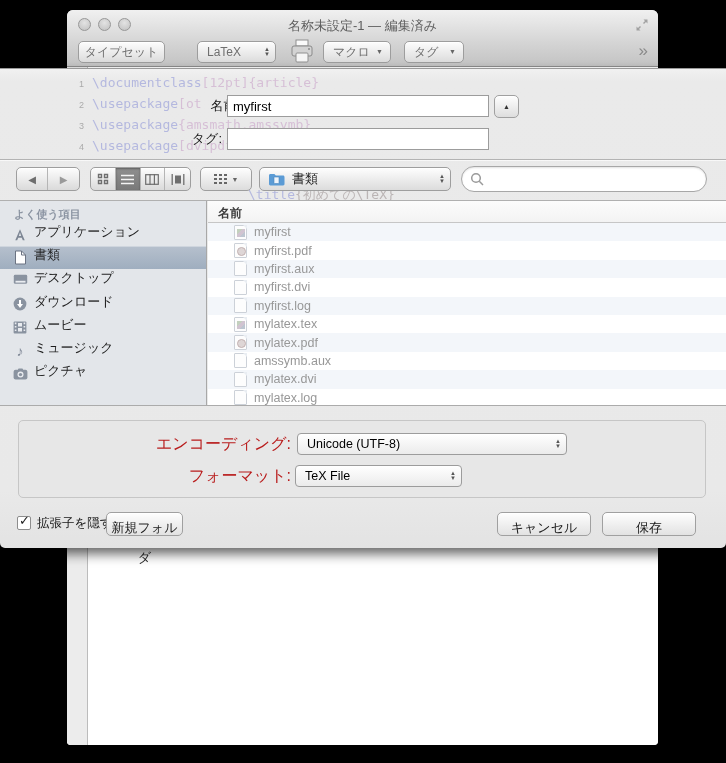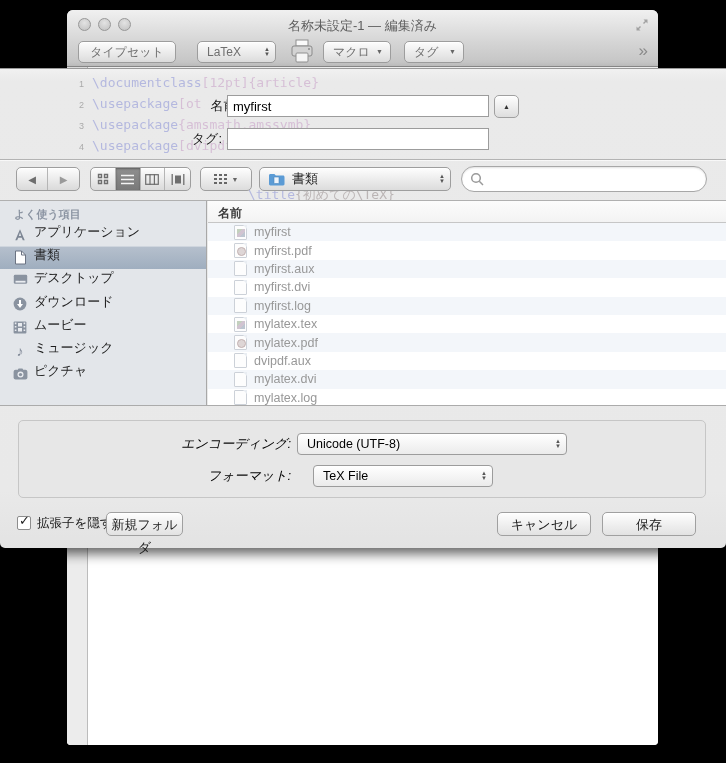--- a/index.html
+++ b/index.html
@@ -109,36 +109,36 @@
   .ficon::before { content:""; position:absolute; right:-1px; top:-1px;
     border-style:solid; border-width:0 4px 4px 0; border-color:transparent #e9edf2 transparent transparent; }
   .ficon.tex::after { content:""; position:absolute; left:2px; top:3px; width:8px; height:8px;
     background:linear-gradient(135deg,#b9c9b3 0 35%,#c9bac9 35% 65%,#b3bcc9 65%); opacity:.85; }
   .ficon.pdf::after { content:""; position:absolute; left:2px; top:3px; width:7px; height:7px;
     border-radius:50%; background:#ded6d6; border:1px solid #c3b2b2; }
 
   
   .optbox { position:absolute; left:18px; top:351px; width:688px; height:78px;
     border:1px solid #c6c6c6; border-radius:5px; background:#e7e7e7; }
-  .opt-label { position:absolute; font-size:13px; color:#000000; text-align:right;
-    line-height:22px; left:0; width:272px;font-style:italic; }
+  .opt-label { position:absolute; font-size:16px; color:#b91c1c; text-align:right;
+    line-height:22px; left:0; width:272px; }
   .optpopup { position:absolute; height:22px; border:1px solid #9c9c9c; border-radius:4px;
     background:linear-gradient(#fff,#ebebeb); box-shadow:inset 0 1px 0 #fff;
     font-size:12.5px; color:#000; line-height:20px; padding-left:9px; }
 
   
   .checkbox { position:absolute; left:17px; top:447px; width:14px; height:14px;
     border:1px solid #8d8d8d; border-radius:2px; background:#fff; }
   .checkbox span { position:absolute; left:1px; top:-4px; font-size:13px; color:#1c1c1c;
     font-weight:bold; }
   .cb-label { position:absolute; left:37px; top:446px; font-size:12.5px; color:#161616; }
   .pushbtn { position:absolute; top:443px; height:24px; border:1px solid #a0a0a0;
     border-radius:5px; background:linear-gradient(#fefefe,#e2e2e2);
     box-shadow:inset 0 1px 0 #fff; font-size:13px; color:#1b1b1b;
-    text-align:center; line-height:23px; }
+    text-align:center; line-height:30px; }
   svg { display:block; }
 </style>
 </head>
 <body>
 
 <div id="root">
 
   <div class="window">
     <div class="chrome">
       <div class="lights">
@@ -146,21 +146,21 @@
         <span class="light"></span>
         <span class="light"></span>
       </div>
       <div class="win-title">名称未設定-1 — 編集済み</div>
       <span class="fs-icon">
         <svg width="14" height="14" viewBox="0 0 14 14">
             <path fill="#7e7e7e" d="M8.5 1.5h4v4L11 4 9 6 8 5l2-2zM5.5 12.5h-4v-4L3 10l2-2 1 1-2 2z"></path>
           </svg>
       </span>
       <div class="toolbar">
-        <div class="tbtn" style="left:11px;width:98px">タイプセット</div>
+        <div class="tbtn" style="left:11px;width:87px">タイプセット</div>
         <div class="tbtn" style="left:130px;width:79px;text-align:left;padding-left:9px">
           <span>LaTeX</span>
           <span class="stepper">
             <span>▲</span>
               <span>▼</span>
           </span>
         </div>
         <span class="printer" style="position:absolute;left:220px">
           <svg width="30" height="26" viewBox="0 0 30 26">
             <rect x="9" y="1" width="12" height="6" fill="#fafafa" stroke="#8f8f8f"></rect>
@@ -358,21 +358,21 @@
           <div class="fl-row">
               <span class="ficon tex"></span>
               <span>mylatex.tex</span>
             </div>
           <div class="fl-row">
               <span class="ficon pdf"></span>
               <span>mylatex.pdf</span>
             </div>
           <div class="fl-row">
               <span class="ficon"></span>
-              <span>dvipdf.aux</span>
+              <span>amssymb.aux</span>
             </div>
           <div class="fl-row">
               <span class="ficon"></span>
               <span>mylatex.dvi</span>
             </div>
           <div class="fl-row">
               <span class="ficon"></span>
               <span>mylatex.log</span>
             </div>
         </div>
@@ -382,21 +382,21 @@
     <div class="optbox">
       <div class="opt-label" style="top:12px">エンコーディング:</div>
       <div class="optpopup" style="left:278px;top:12px;width:270px">
         <span>Unicode (UTF-8)</span>
         <span class="stepper">
           <span>▲</span>
             <span>▼</span>
         </span>
       </div>
       <div class="opt-label" style="top:44px">フォーマット:</div>
-      <div class="optpopup" style="left:294px;top:44px;width:180px">
+      <div class="optpopup" style="left:276px;top:44px;width:167px">
         <span>TeX File</span>
         <span class="stepper">
           <span>▲</span>
             <span>▼</span>
         </span>
       </div>
     </div>
 
     <div class="checkbox">
       <span>✓</span>

